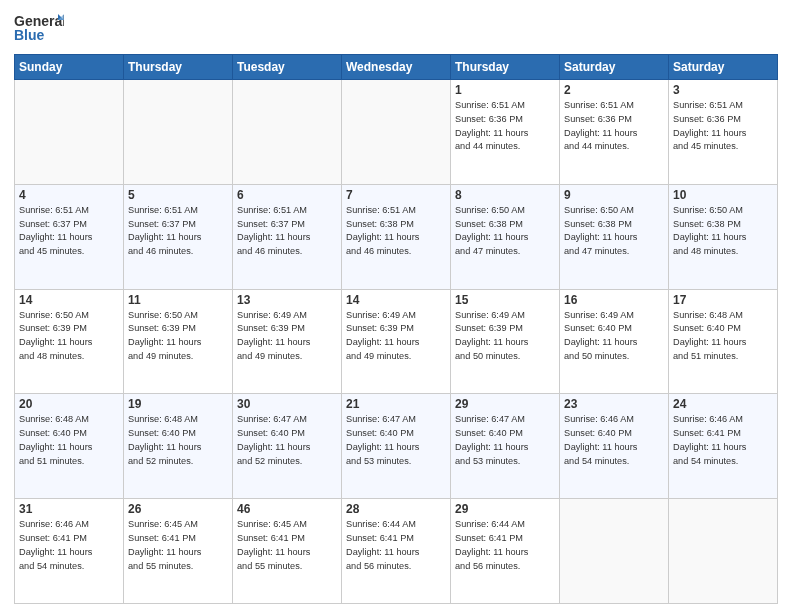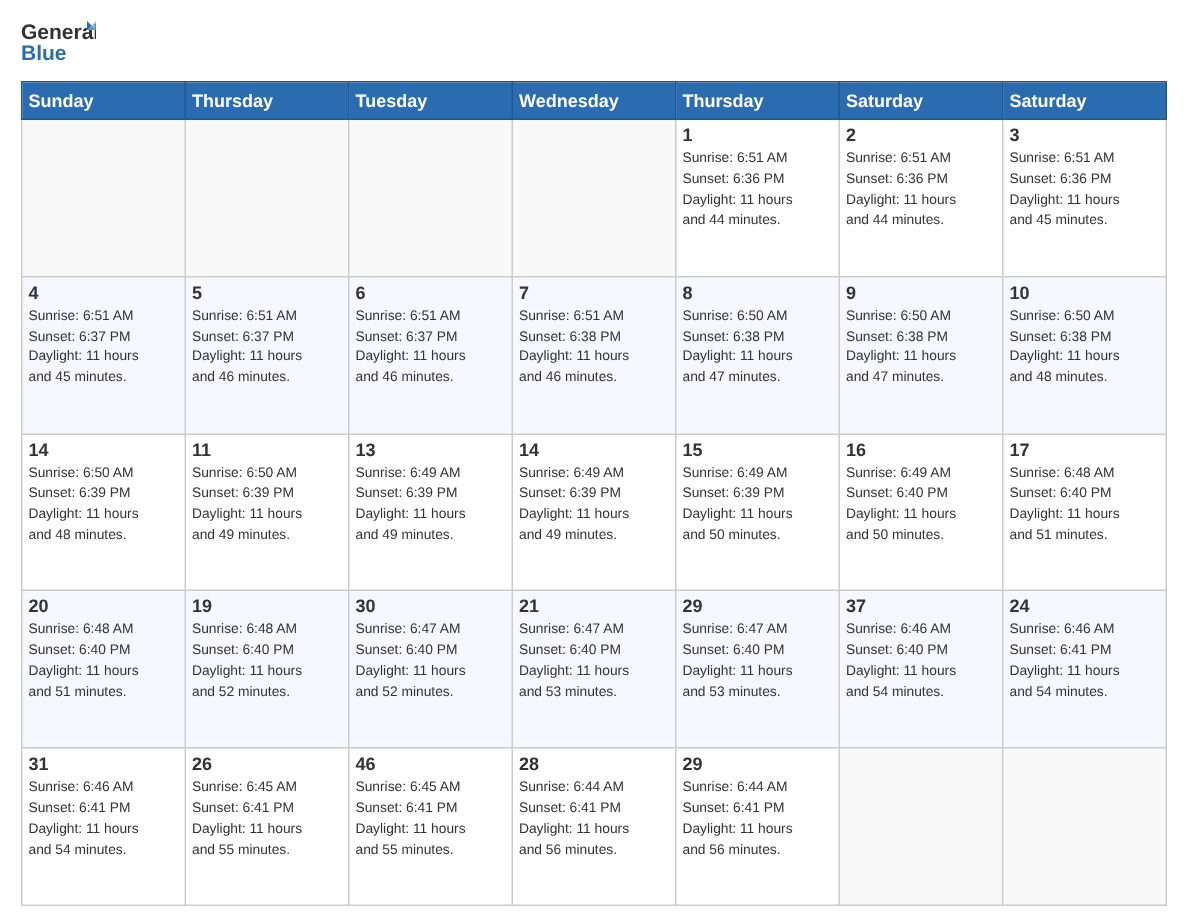--- a/index.html
+++ b/index.html
@@ -210,21 +210,21 @@
           </td>
           <td>
             <span class="day-number">21</span>
             <div class="day-info">Sunrise: 6:47 AM<br>Sunset: 6:40 PM<br>Daylight: 11 hours<br>and 53 minutes.</div>
           </td>
           <td>
             <span class="day-number">29</span>
             <div class="day-info">Sunrise: 6:47 AM<br>Sunset: 6:40 PM<br>Daylight: 11 hours<br>and 53 minutes.</div>
           </td>
           <td>
-            <span class="day-number">37</span>
+            <span class="day-number">23</span>
             <div class="day-info">Sunrise: 6:46 AM<br>Sunset: 6:40 PM<br>Daylight: 11 hours<br>and 54 minutes.</div>
           </td>
           <td>
             <span class="day-number">24</span>
             <div class="day-info">Sunrise: 6:46 AM<br>Sunset: 6:41 PM<br>Daylight: 11 hours<br>and 54 minutes.</div>
           </td>
         </tr>
         <tr>
           <td>
             <span class="day-number">31</span>

